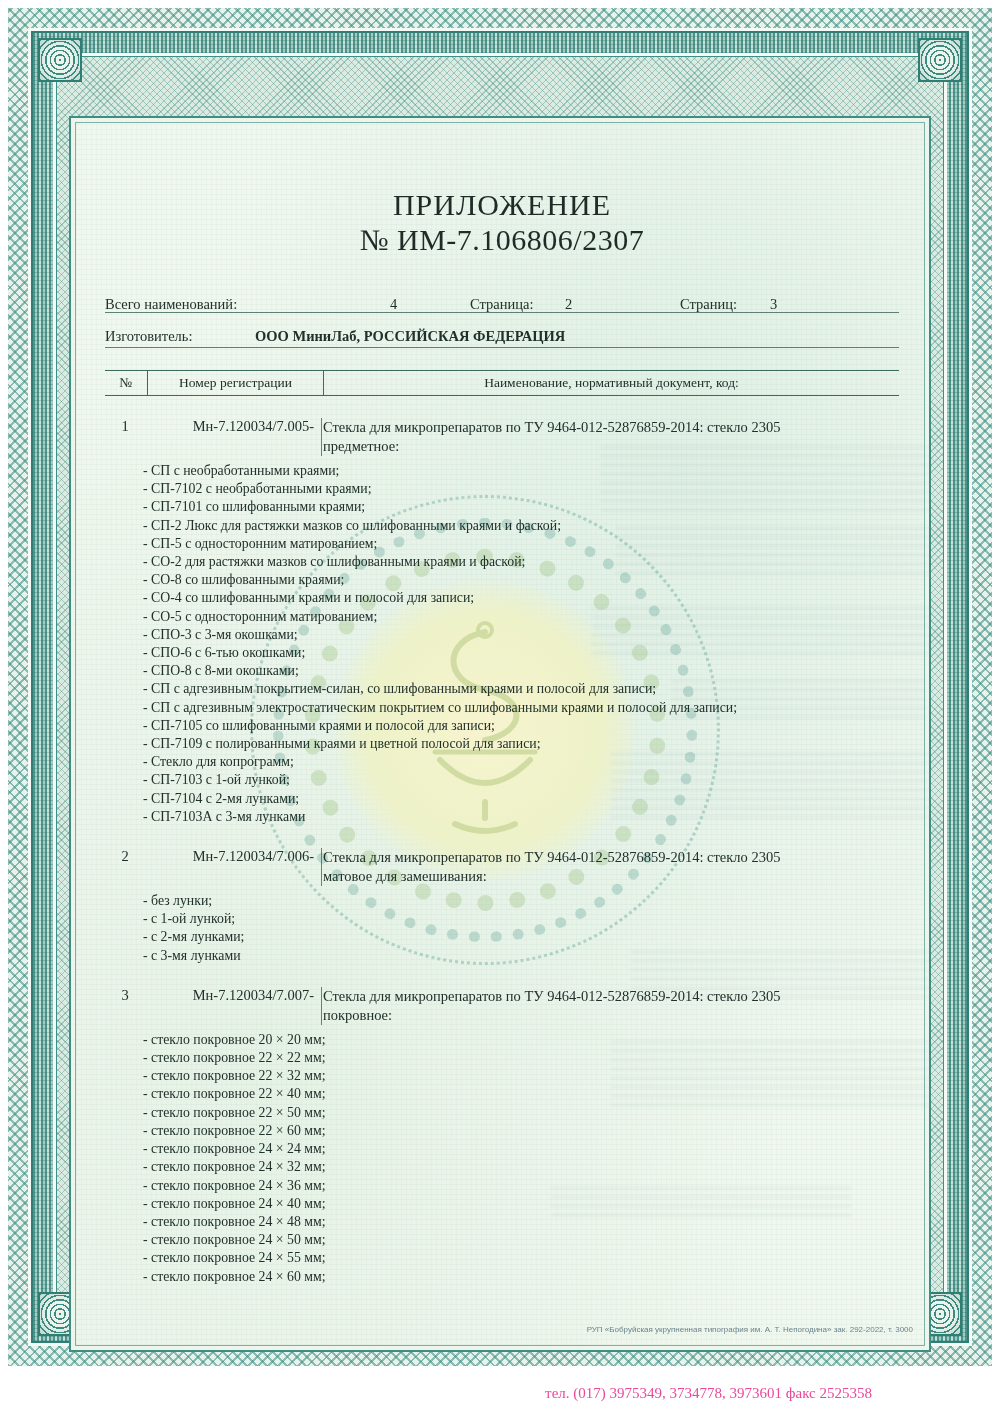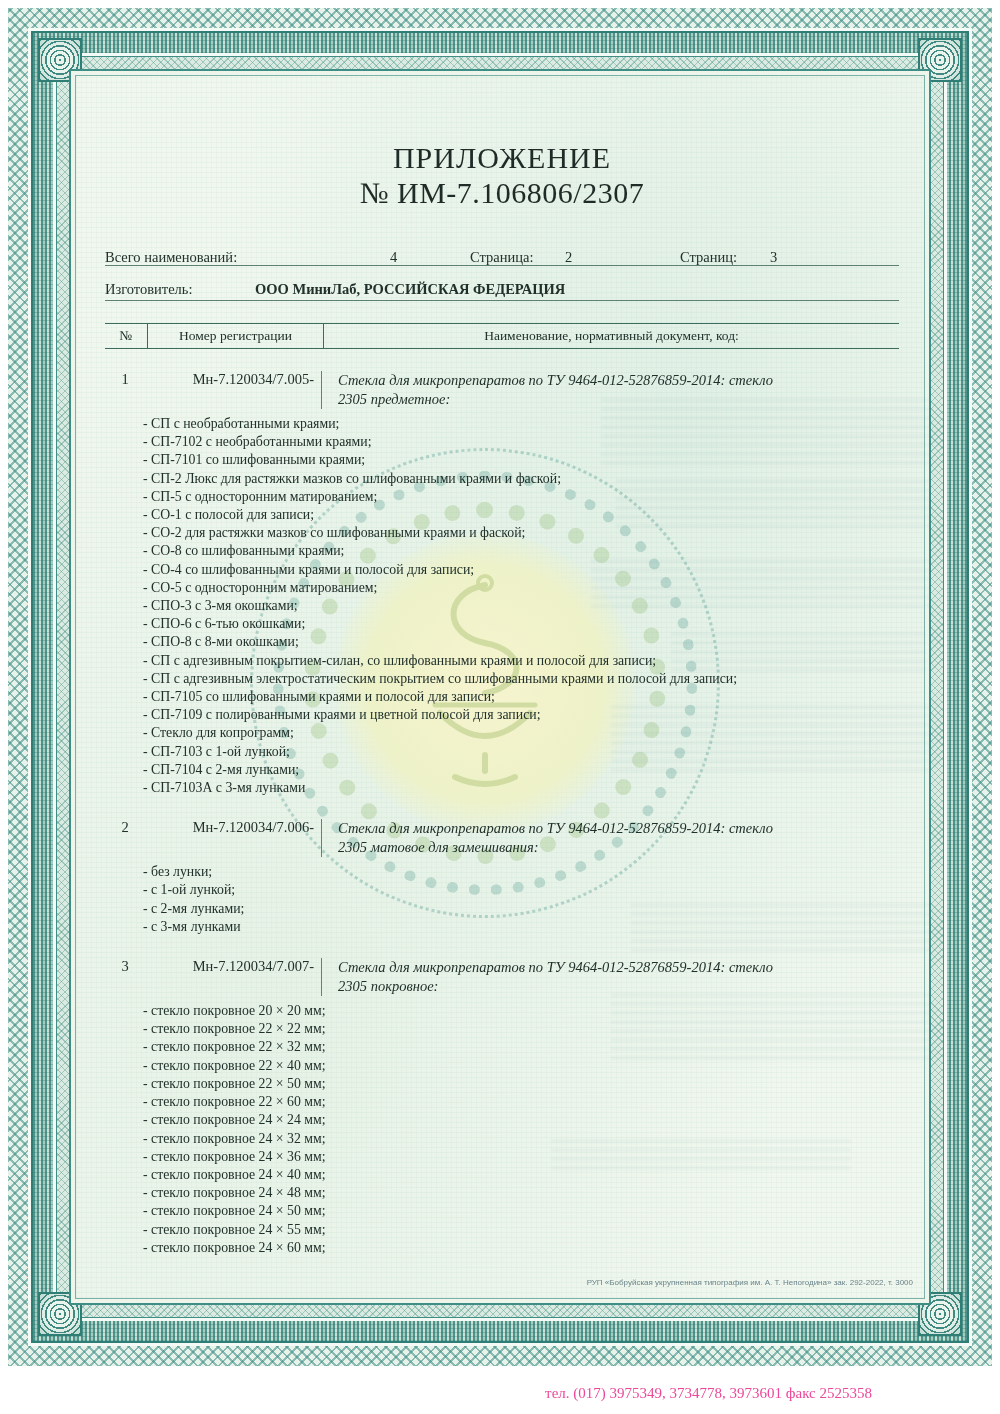--- a/index.html
+++ b/index.html
@@ -23,21 +23,21 @@
       repeating-linear-gradient(45deg, rgba(62,142,133,.4) 0 1px, transparent 1px 5px),
       repeating-linear-gradient(-45deg, rgba(62,142,133,.4) 0 1px, transparent 1px 5px),
       #dcebe2; }
   .inner { position:relative; width:100%; height:100%; border:2px solid #3e8e85; overflow:hidden;
       box-shadow: inset 0 0 0 4px #eef6ec, inset 0 0 0 5px rgba(62,142,133,.65);
       background:
         radial-gradient(ellipse at 72% 28%, rgba(140,200,180,.16), transparent 55%),
         radial-gradient(ellipse at 25% 75%, rgba(160,205,175,.12), transparent 55%),
         repeating-linear-gradient(0deg, rgba(110,170,150,.07) 0 1px, transparent 1px 5px),
         repeating-linear-gradient(90deg, rgba(110,170,150,.05) 0 1px, transparent 1px 5px),
-        #f0f7ee; }
+        #f0f7ee; margin-top: 47px; }
 
   .rosette { position:absolute; width:44px; height:44px; border:2px solid #2f7e75;
       background:
         repeating-radial-gradient(circle at center, rgba(47,126,117,.9) 0 1.5px, transparent 1.5px 4.5px),
         radial-gradient(circle, #e9f4ed 0 45%, #bcd9cf 100%); }
   .rosette.tl { top:30px; left:30px; } .rosette.tr { top:30px; right:30px; }
   .rosette.bl { bottom:30px; left:30px; } .rosette.br { bottom:30px; right:30px; }
 
   
   .wm { position:absolute; left:414px; top:612px; transform:translate(-50%,-50%); width:480px; height:480px; pointer-events:none; }
@@ -71,21 +71,21 @@
 
   .thead { display:flex; margin-top:22px; border-top:1px solid #3c6b60; border-bottom:1px solid #3c6b60; height:26px; font-size:13.5px; align-items:center; text-align:center; }
   .th { line-height:24px; }
   .th-num { width:42px; } .th-reg { width:176px; border-left:1px solid #3c6b60; }
   .th-name { flex:1; border-left:1px solid #3c6b60; }
 
   .row { margin-top:22px; }
   .row-head { display:flex; font-size:14.5px; }
   .cell-num { width:40px; text-align:center; }
   .cell-reg { width:176px; text-align:right; padding-right:7px; }
-  .cell-title { max-width:470px; border-left:1px solid rgba(60,107,96,.8); padding-left:16px; line-height:19px;font-style:italic; }
+  .cell-title { max-width:470px; border-left:1px solid rgba(60,107,96,.8); padding-left:1px; line-height:19px; }
   .items { list-style:none; margin:6px 0 0 38px; font-size:13.8px; }
   .items li { line-height:18.2px; white-space:nowrap; }
 
   .printer-note { position:absolute; right:16px; bottom:16px; font-size:8px; color:#55707a; opacity:.85; font-family:"Liberation Sans","DejaVu Sans",sans-serif; }
 
   .phone-line { position:absolute; right:128px; bottom:12px; font-size:15px; color:#ec4899; white-space:nowrap; }
 </style>
 </head>
 <body>
 
@@ -162,21 +162,20 @@
                       <div class="cell-reg">Мн-7.120034/7.005-</div>
                       <div class="cell-title">Стекла для микропрепаратов по ТУ 9464-012-52876859-2014: стекло 2305 предметное:</div>
                     </div>
                     <ul class="items">
 
                     <li class="item">- СП с необработанными краями;</li>
                         <li class="item">- СП-7102 с необработанными краями;</li>
                         <li class="item">- СП-7101 со шлифованными краями;</li>
                         <li class="item">- СП-2 Люкс для растяжки мазков со шлифованными краями и фаской;</li>
                         <li class="item">- СП-5 с односторонним матированием;</li>
-                        <li class="item">- СО-1 с полосой для записи;</li>
                         <li class="item">- СО-2 для растяжки мазков со шлифованными краями и фаской;</li>
                         <li class="item">- СО-8 со шлифованными краями;</li>
                         <li class="item">- СО-4 со шлифованными краями и полосой для записи;</li>
                         <li class="item">- СО-5 с односторонним матированием;</li>
                         <li class="item">- СПО-3 с 3-мя окошками;</li>
                         <li class="item">- СПО-6 с 6-тью окошками;</li>
                         <li class="item">- СПО-8 с 8-ми окошками;</li>
                         <li class="item">- СП с адгезивным покрытием-силан, со шлифованными краями и полосой для записи;</li>
                         <li class="item">- СП с адгезивным электростатическим покрытием со шлифованными краями и полосой для записи;</li>
                         <li class="item">- СП-7105 со шлифованными краями и полосой для записи;</li>

